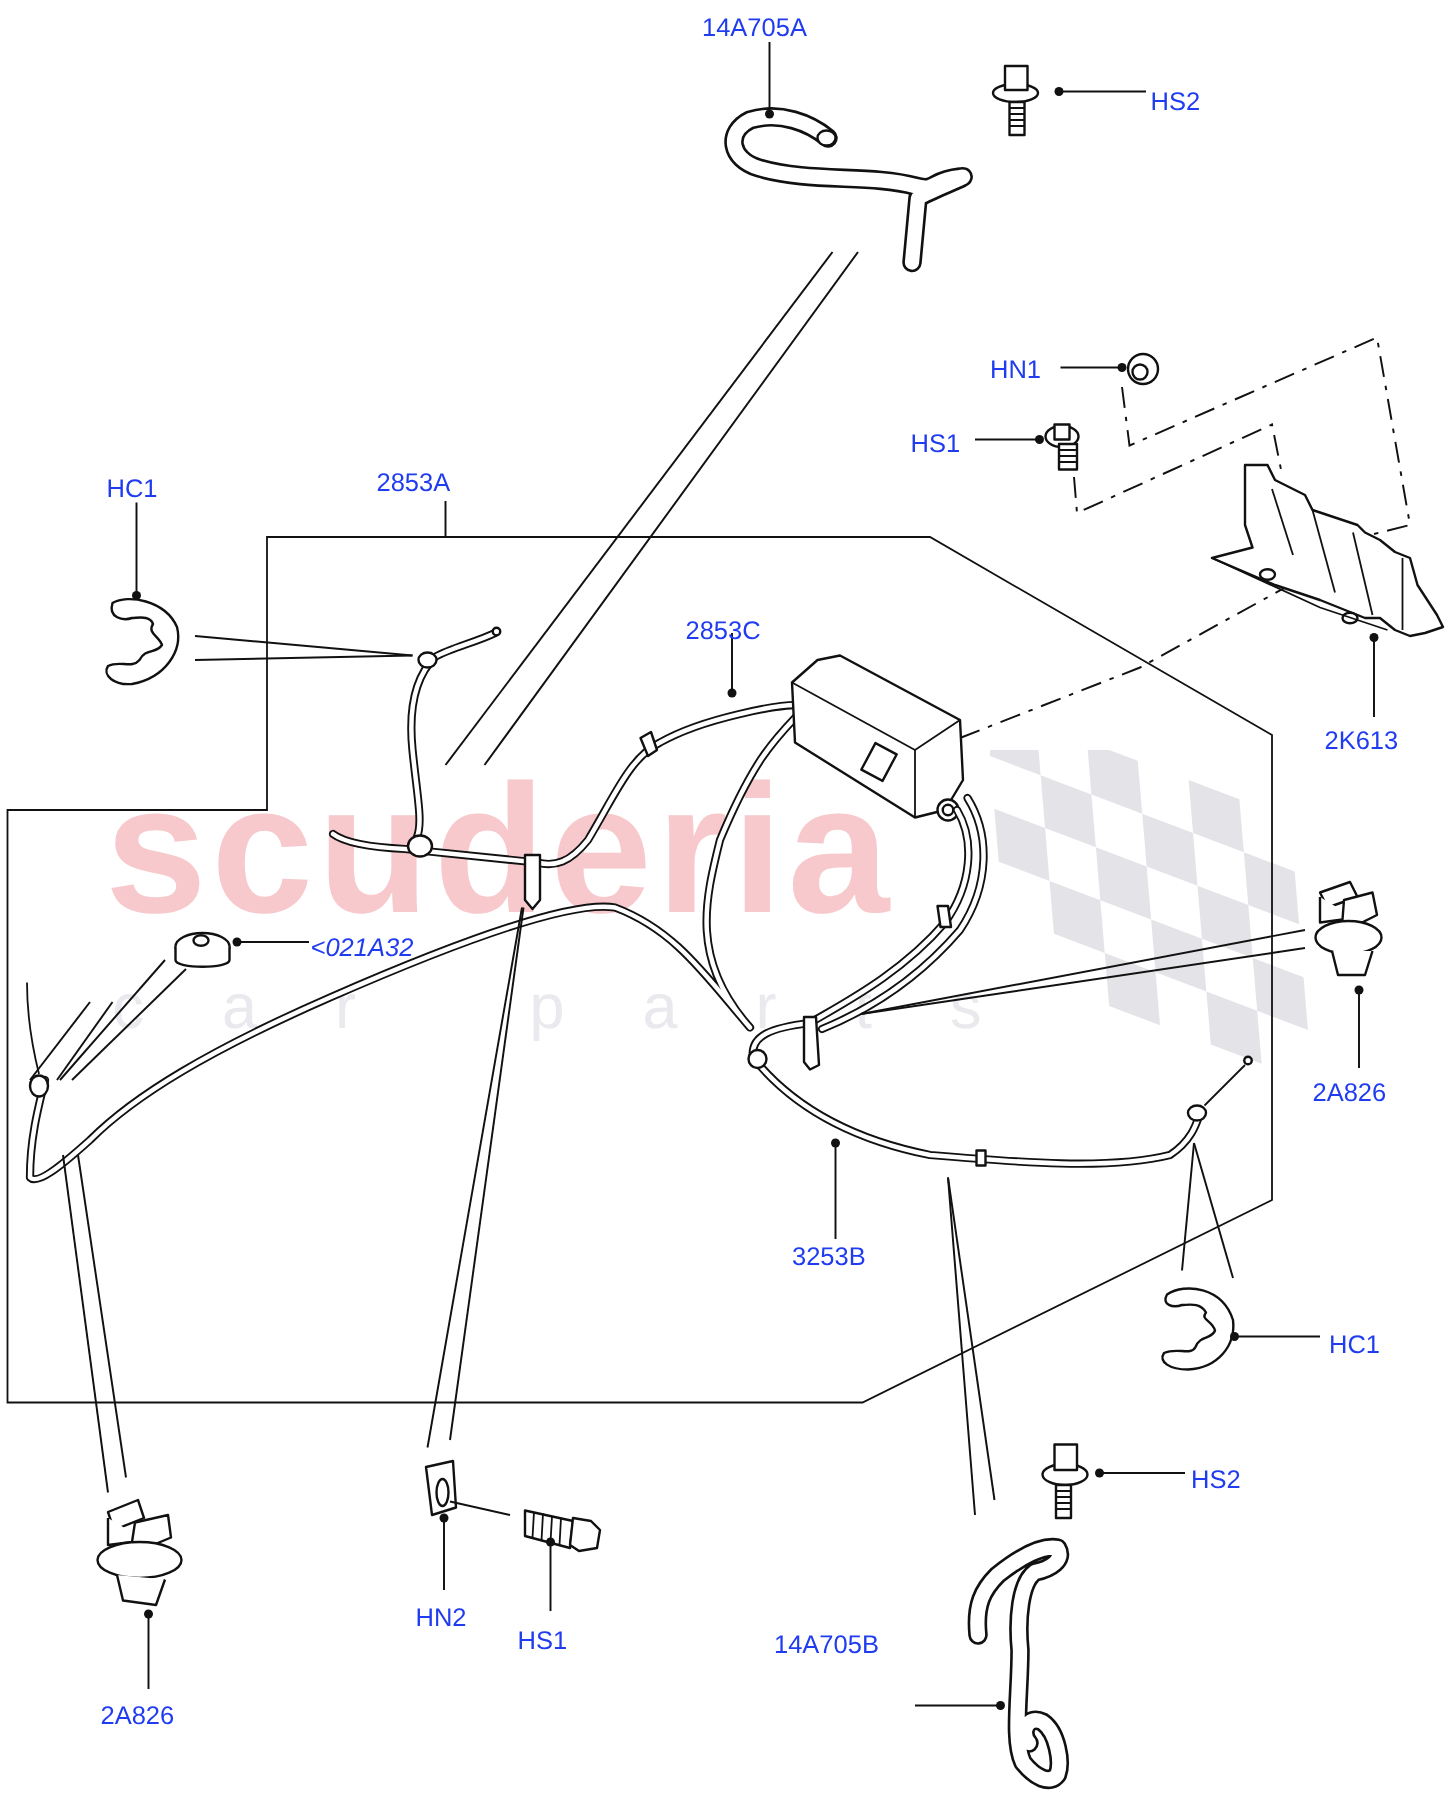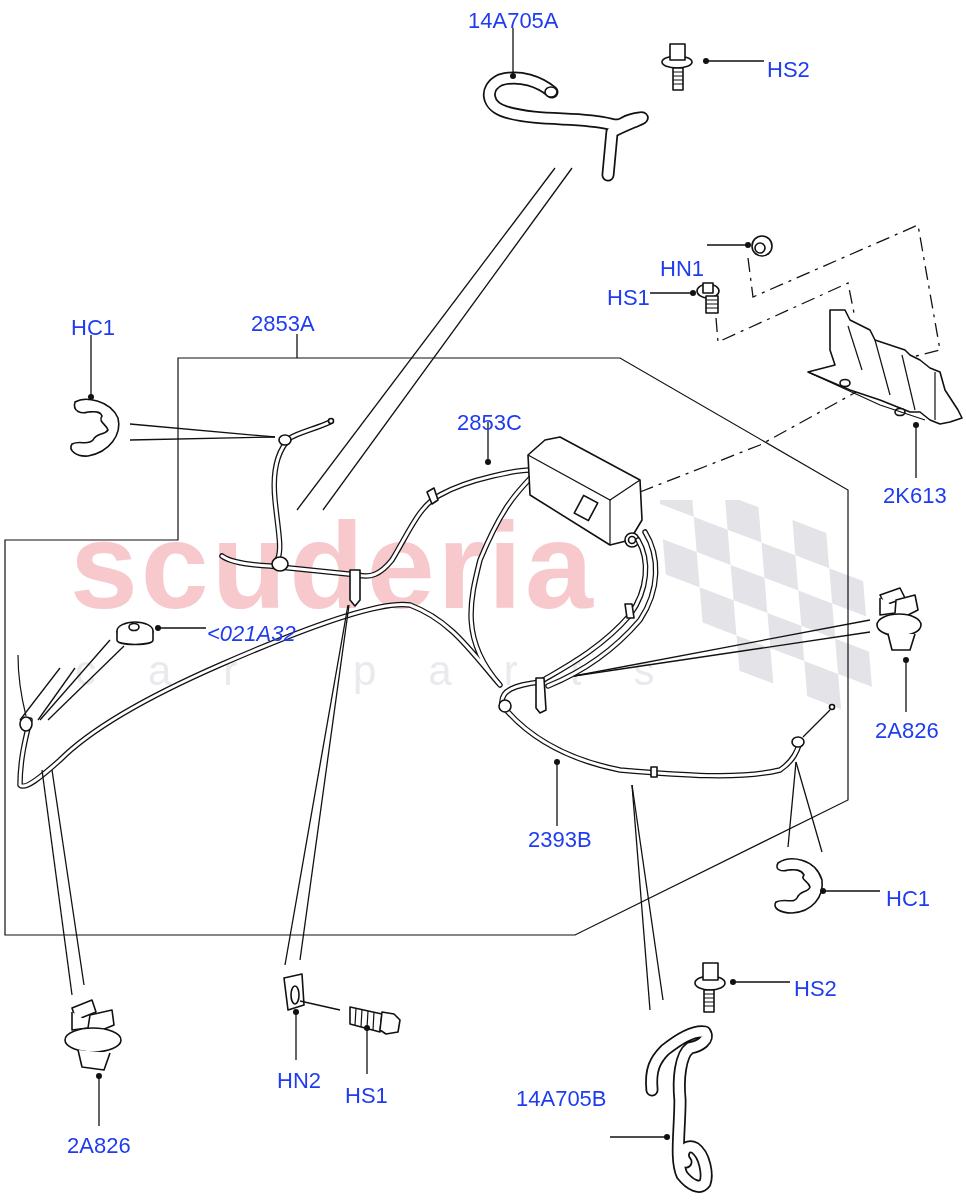--- a/index.html
+++ b/index.html
@@ -1,19 +1,19 @@
 <!DOCTYPE html>
 <html><head>
   <meta charset="utf-8">
   <style>
     html, body { margin: 0; padding: 0; background: #ffffff; }
     body { width: 966px; height: 1200px; position: relative; overflow: hidden;
            font-family: "Liberation Sans", sans-serif; }
     #diagram { position: absolute; left: 0; top: 0; width: 966px; height: 1200px; }
-    .label { position: absolute; color: #1f3cf0; font-size: 22px; white-space: nowrap;
+    .label { position: absolute; color: #1f3cf0; font-size: 17px; white-space: nowrap;
              font-family: "Liberation Sans", sans-serif; line-height: 1; cursor: pointer; }
     .wm-main { position: absolute; left: 70px; top: 505px; font-size: 122px; font-weight: bold;
                color: #f7c9cc; letter-spacing: 3px; font-family: "Liberation Sans", sans-serif; line-height: 1; }
     .wm-sub { position: absolute; left: 75px; top: 650px; font-size: 42px; color: #e9e9ee;
               letter-spacing: 52px; font-family: "Liberation Sans", sans-serif; line-height: 1; }
     .wm-flag { position: absolute; left: 660px; top: 500px; width: 240px; height: 230px; }
     svg .p { fill: none; stroke: #111; stroke-width: 1.6; stroke-linejoin: round; stroke-linecap: round; }
     svg .pw { fill: #fff; stroke: #111; stroke-width: 1.6; stroke-linejoin: round; }
     svg .thin { fill: none; stroke: #111; stroke-width: 1.2; }
     svg .lead { fill: none; stroke: #111; stroke-width: 1.3; }
@@ -242,27 +242,27 @@
   <g>
     <path class="tube" d="M652,1090 C650,1070 655,1060 665,1050 C680,1038 695,1030 705,1032 C710,1040 700,1046 690,1048 C680,1055 678,1080 680,1100 C680,1130 675,1160 682,1175 C690,1185 700,1190 705,1183 C708,1175 705,1155 695,1148 C685,1143 680,1155 686,1162"></path>
     <path class="tube-in" d="M652,1090 C650,1070 655,1060 665,1050 C680,1038 695,1030 705,1032 C710,1040 700,1046 690,1048 C680,1055 678,1080 680,1100 C680,1130 675,1160 682,1175 C690,1185 700,1190 705,1183 C708,1175 705,1155 695,1148 C685,1143 680,1155 686,1162"></path>
   </g>
   <line class="lead" x1="610" y1="1137" x2="667" y2="1137"></line>
   <circle class="dot" cx="667" cy="1137" r="3"></circle>
 </svg>
 
 <div class="label" style="left:468px; top:10px;">14A705A</div>
 <div class="label" style="left:767px; top:59px;">HS2</div>
-<div class="label" style="left:660px; top:238px;margin-top:20px;">HN1</div>
+<div class="label" style="left:660px; top:238px;">HN1</div>
 <div class="label" style="left:607px; top:287px;">HS1</div>
 <div class="label" style="left:71px; top:317px;">HC1</div>
 <div class="label" style="left:251px; top:313px;">2853A</div>
 <div class="label" style="left:457px; top:412px;">2853C</div>
 <div class="label" style="left:883px; top:485px;text-align:center;">2K613</div>
 <div class="label" style="left:207px; top:623px;font-style:italic;">&lt;021A32</div>
 <div class="label" style="left:875px; top:720px;">2A826</div>
-<div class="label" style="left:528px; top:829px;">2393B</div>
+<div class="label" style="left:528px; top:829px;">3253B</div>
 <div class="label" style="left:886px; top:888px;">HC1</div>
 <div class="label" style="left:67px; top:1135px;">2A826</div>
 <div class="label" style="left:277px; top:1070px;">HN2</div>
 <div class="label" style="left:345px; top:1085px;">HS1</div>
 <div class="label" style="left:794px; top:978px;">HS2</div>
 <div class="label" style="left:516px; top:1088px;">14A705B</div>
 
 </body></html>

